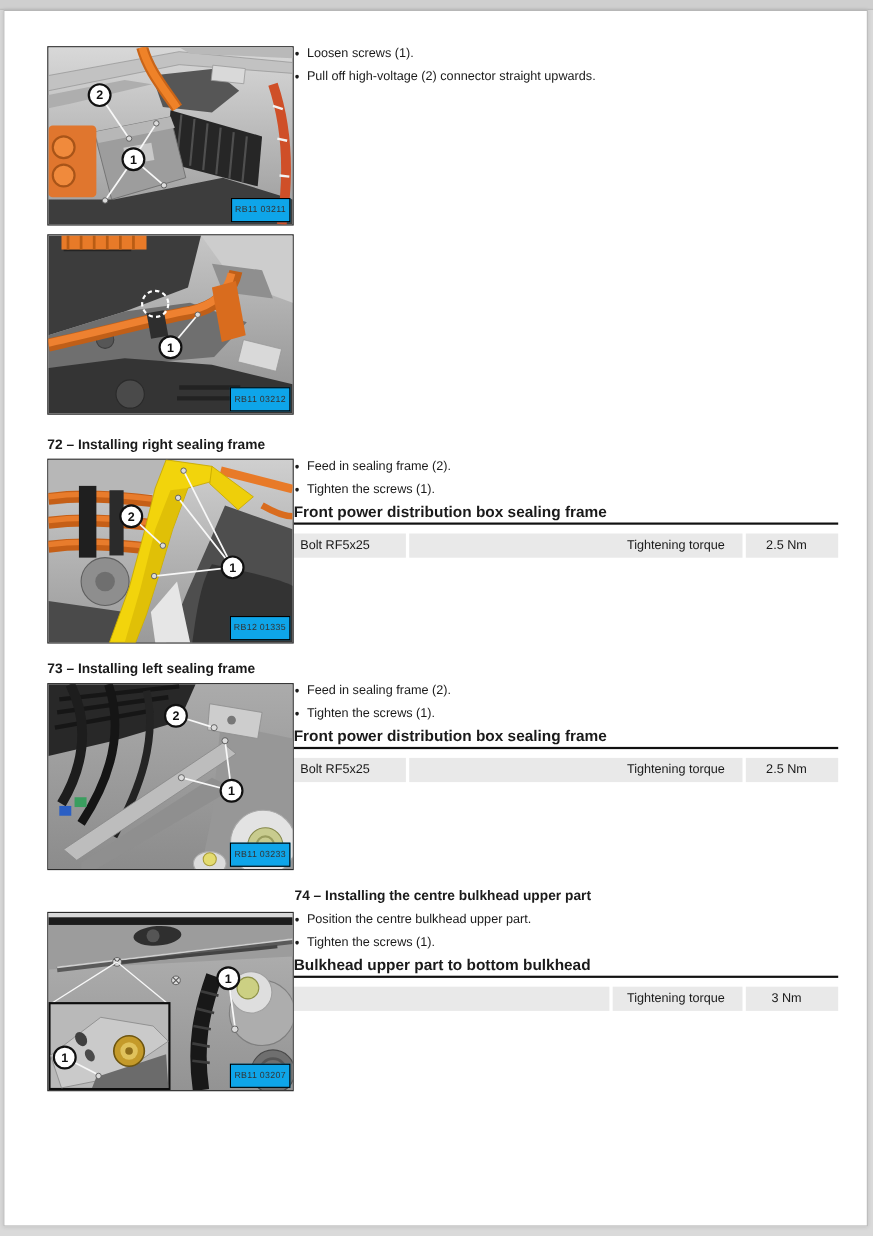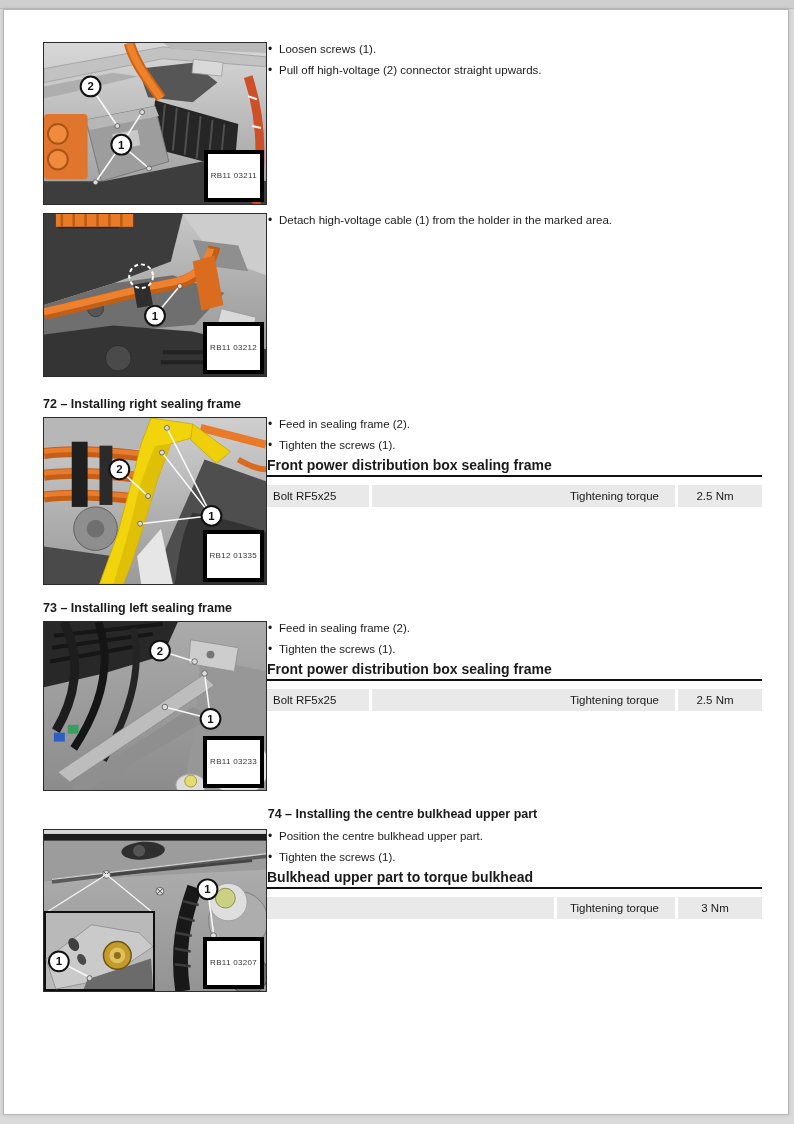--- a/index.html
+++ b/index.html
@@ -17,22 +17,22 @@
     box-shadow:0 0 4px rgba(0,0,0,.12);
     padding:32px 26px 0 39px;
   }
   .block{display:flex;align-items:flex-start;}
   .photo{
     position:relative;flex:none;width:224px;margin-right:9px;
     border:1px solid #2b2b2b;box-sizing:border-box;background:#bbb;
   }
   .photo svg{display:block;width:100%;height:100%;}
   .photo-label{
-    position:absolute;right:2px;bottom:2px;background:#ffffff;border:4px solid #000000;
-    font-size:8px;line-height:10px;padding:17px 3px;color:#333;letter-spacing:.3px;white-space:nowrap;
+    position:absolute;right:2px;bottom:2px;background:#0ea5e9;border:1px solid #000000;
+    font-size:8px;line-height:10px;padding:5px 3px;color:#333;letter-spacing:.3px;white-space:nowrap;
   }
   .content{flex:1;margin-top:-3px;min-width:0;}
   ul.bullets{list-style:none;margin:0;padding:0;}
   ul.bullets li{
     position:relative;padding-left:12px;font-size:11.5px;line-height:21px;
   }
   ul.bullets li::before{content:"\2022";position:absolute;left:1px;top:0;font-size:12px;}
   h2.step-heading{
     font-size:12.5px;line-height:14px;font-weight:bold;margin:20px 0 6px 0;
   }
@@ -144,25 +144,20 @@
           <circle cx="98" cy="63" r="12" fill="none" stroke="#ffffff" stroke-width="2" stroke-dasharray="4 3"></circle>
           <path class="leader" d="M112,103 L137,73"></path>
           <circle class="screw" cx="137" cy="73" r="2.5"></circle>
           <g class="callout">
             <circle cx="112" cy="103" r="10"></circle>
               <text x="112" y="107">1</text>
           </g>
         </svg>
         <span class="photo-label">RB11 03212</span>
       </figure>
-      <div class="content">
-        <ul class="bullets">
-          <li>Detach high-voltage cable (1) from the holder in the marked area.</li>
-        </ul>
-      </div>
     </section>
 
     <h2 class="step-heading">72 – Installing right sealing frame</h2>
 
     <section class="block">
       <figure class="photo" style="height:168px;margin:0;">
         <svg viewBox="0 0 224 168" preserveAspectRatio="none">
           <defs>
               <linearGradient id="s3bg" x1="0" y1="0" x2="0" y2="1">
             <stop offset="0" stop-color="#cfcfcf"></stop>
@@ -341,21 +336,21 @@
           </g>
         </svg>
         <span class="photo-label">RB11 03207</span>
       </figure>
       <div class="content">
         <ul class="bullets">
           <li>Position the centre bulkhead upper part.</li>
           <li>Tighten the screws (1).</li>
         </ul>
         <div class="torque-table">
-          <div class="tt-title">Bulkhead upper part to torque bulkhead</div>
+          <div class="tt-title">Bulkhead upper part to bottom bulkhead</div>
           <div class="tt-rule"></div>
           <div class="tt-row vb">
             <div class="tt-cell c1"></div>
             <div class="tt-cell c2">Tightening torque</div>
             <div class="tt-cell c3">3 Nm</div>
           </div>
         </div>
       </div>
     </section>
 

